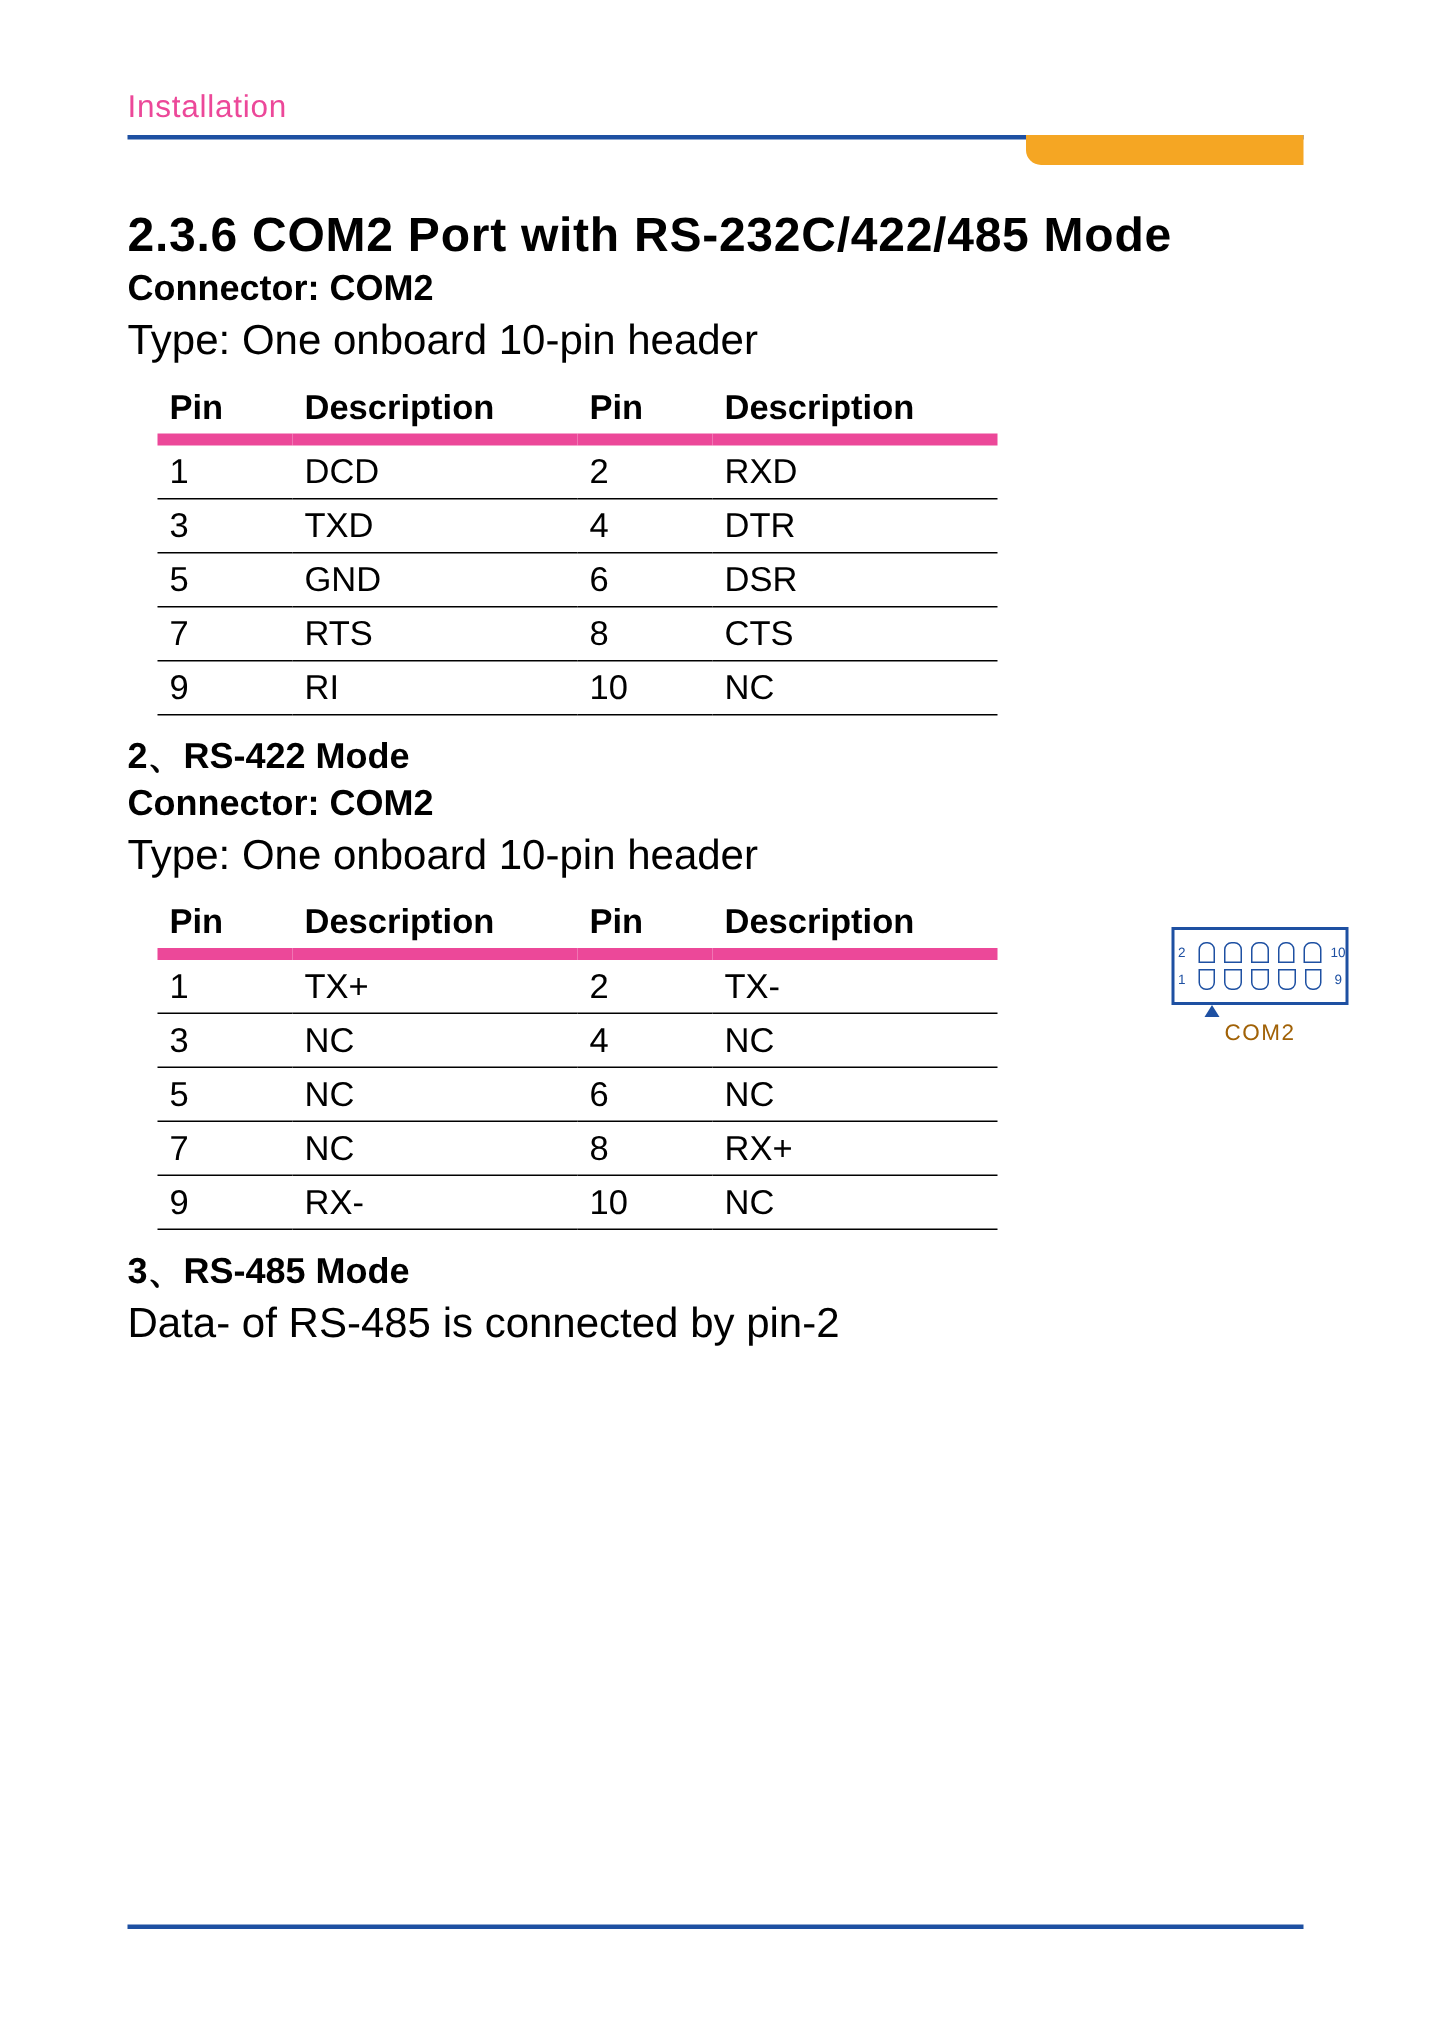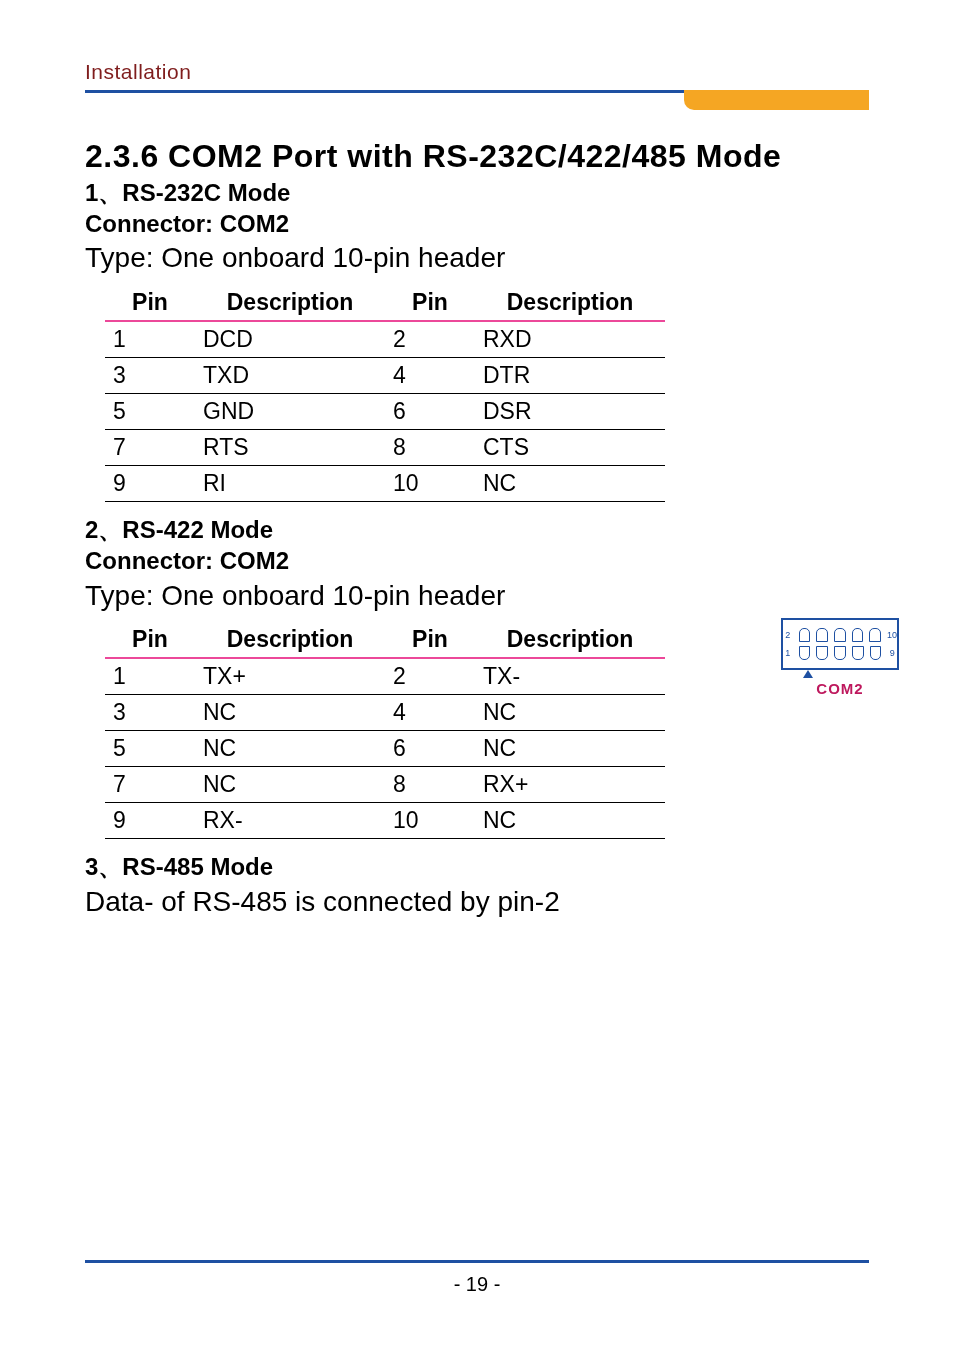--- a/index.html
+++ b/index.html
@@ -9,21 +9,21 @@
     width: 954px;
     height: 1351px;
     position: relative;
     color: #000;
   }
   .page {
     padding: 60px 85px 0 85px;
   }
   .header-title {
     font-size: 21px;
-    color: #7f1d1d;
+    color: #ec4899;
     letter-spacing: 0.5px;
     margin-bottom: 6px;
   }
   .header-rule {
     height: 3px;
     background: #1e50a2;
     position: relative;
     margin-bottom: 45px;
   }
   .header-rule::after {
@@ -57,22 +57,21 @@
     margin-left: 20px;
     margin-top: 8px;
   }
   table.pin-table th, table.pin-table td {
     text-align: left;
     padding: 4px 8px 4px 8px;
     font-size: 23px;
   }
   table.pin-table th {
     font-weight: bold;
-    border-bottom: 2px solid #ec4899;
-    text-align: center;
+    border-bottom: 8px solid #ec4899;
   }
   table.pin-table td {
     border-bottom: 1px solid #000;
   }
   table.pin-table th:nth-child(1), table.pin-table td:nth-child(1) { width: 90px; }
   table.pin-table th:nth-child(2), table.pin-table td:nth-child(2) { width: 190px; }
   table.pin-table th:nth-child(3), table.pin-table td:nth-child(3) { width: 90px; }
   table.pin-table th:nth-child(4), table.pin-table td:nth-child(4) { width: 190px; }
 
   .block { margin-top: 12px; }
@@ -119,22 +118,22 @@
     position: absolute;
     bottom: -10px;
     left: 20px;
     width: 0; height: 0;
     border-left: 5px solid transparent;
     border-right: 5px solid transparent;
     border-bottom: 8px solid #1e50a2;
   }
   .diagram-label {
     margin-top: 10px;
-    color: #be185d;
-    font-weight: bold;
+    color: #a16207;
+    font-weight: normal;
     letter-spacing: 1px;
     font-size: 15px;
   }
 
   .footer {
     position: absolute;
     bottom: 55px;
     left: 85px;
     right: 85px;
   }
@@ -151,21 +150,20 @@
 </head>
 <body>
 
 <div class="page">
   <div class="header-title">Installation</div>
   <div class="header-rule"></div>
 
   <h2 class="section">2.3.6 COM2 Port with RS-232C/422/485 Mode</h2>
 
   <div>
-    <div class="bold-line">1、RS-232C Mode</div>
     <div class="bold-line">Connector: COM2</div>
     <div class="normal-line">Type: One onboard 10-pin header</div>
     <table class="pin-table">
       <thead>
         <tr>
           <th>Pin</th>
           <th>Description</th>
           <th>Pin</th>
           <th>Description</th>
         </tr>
@@ -279,14 +277,13 @@
       <span class="pin-dot"></span>
       <span class="pin-num">9</span>
     </div>
     <div class="diagram-arrow"></div>
   </div>
   <div class="diagram-label">COM2</div>
 </div>
 
 <div class="footer">
   <div class="footer-rule"></div>
-  <div class="footer-text">- 19 -</div>
 </div>
 
 </body></html>

